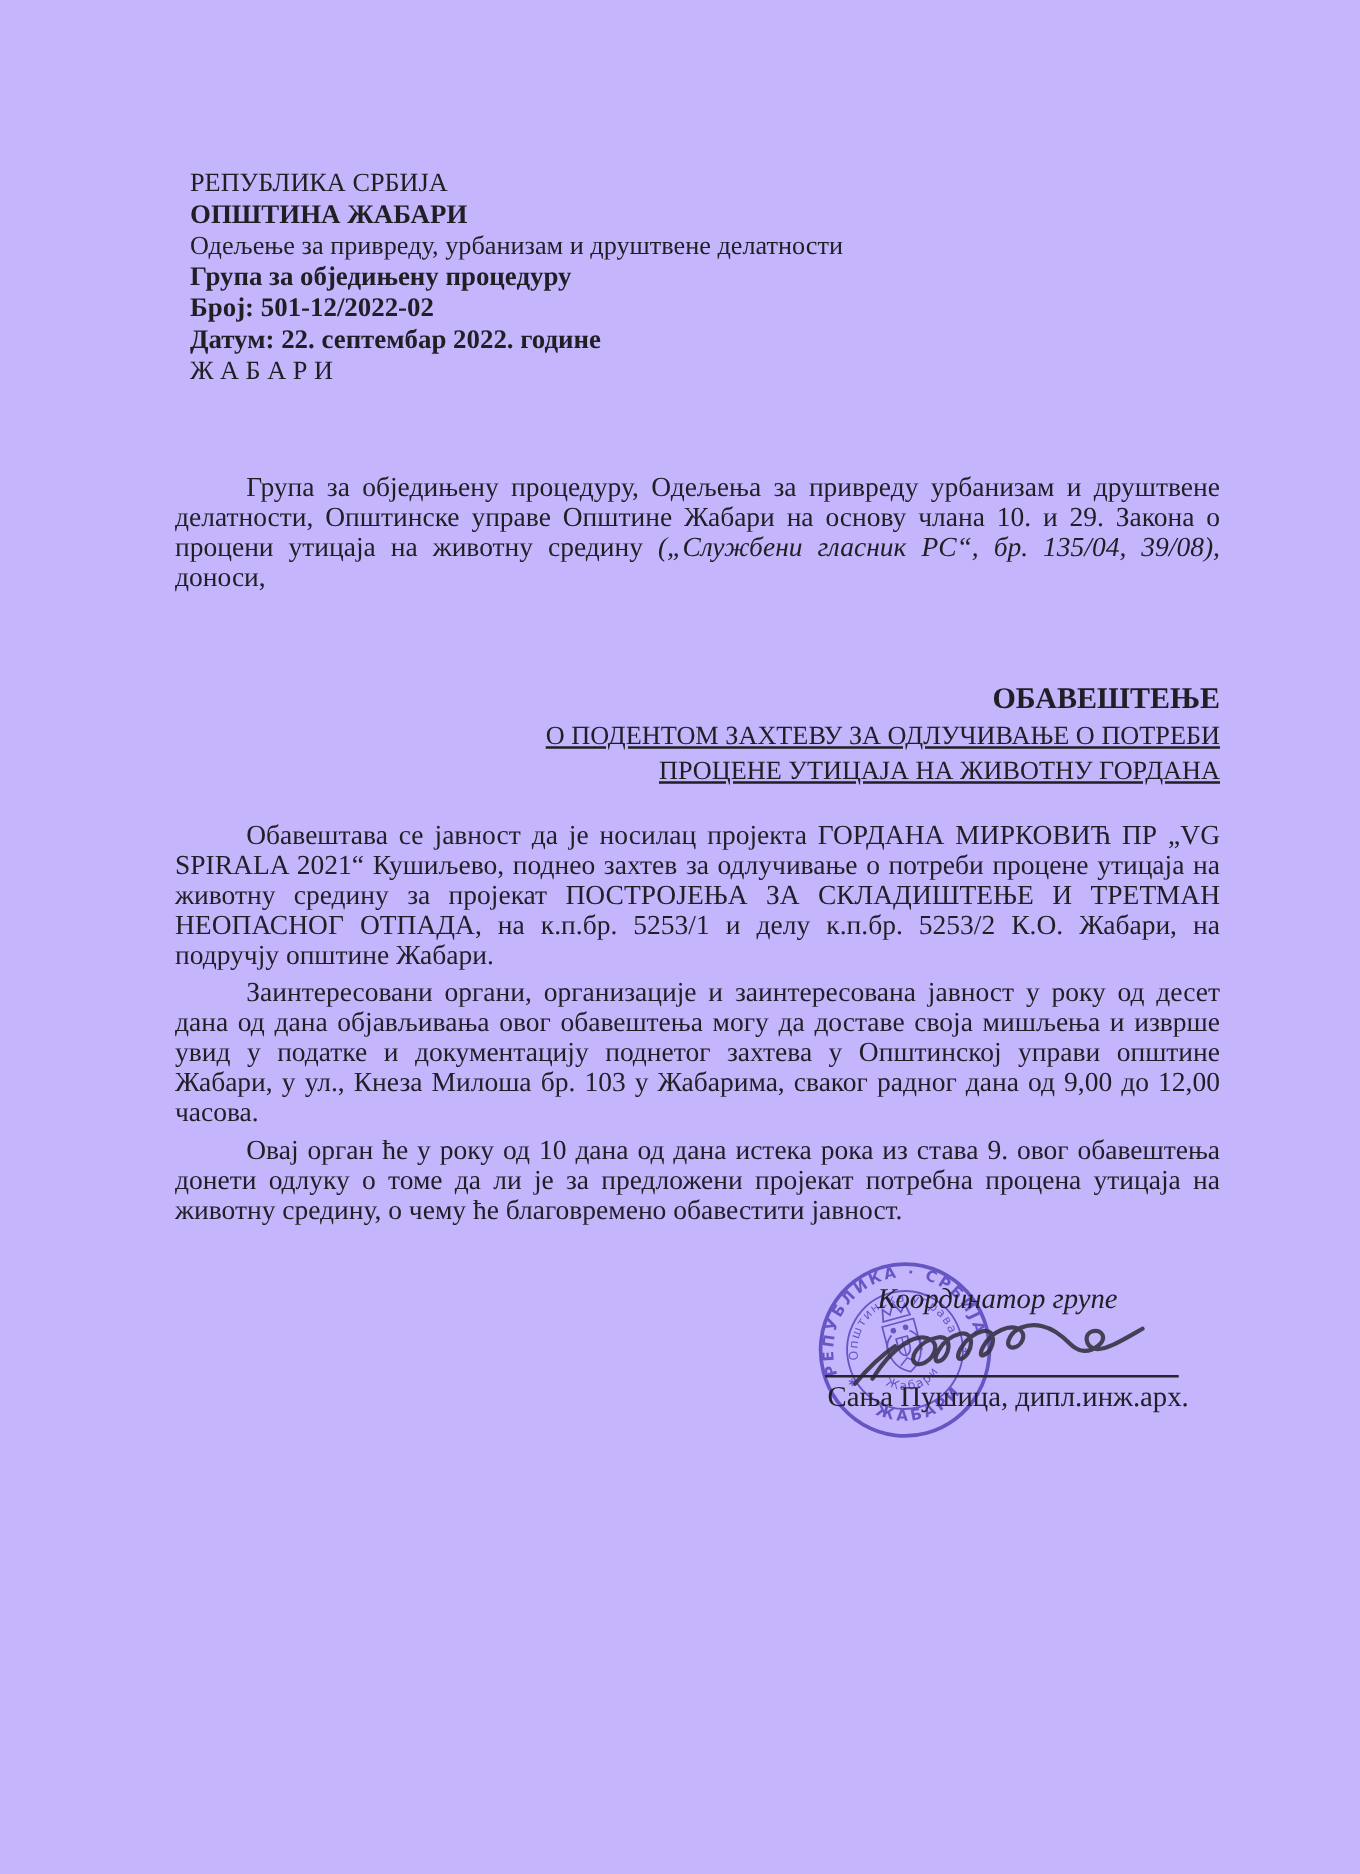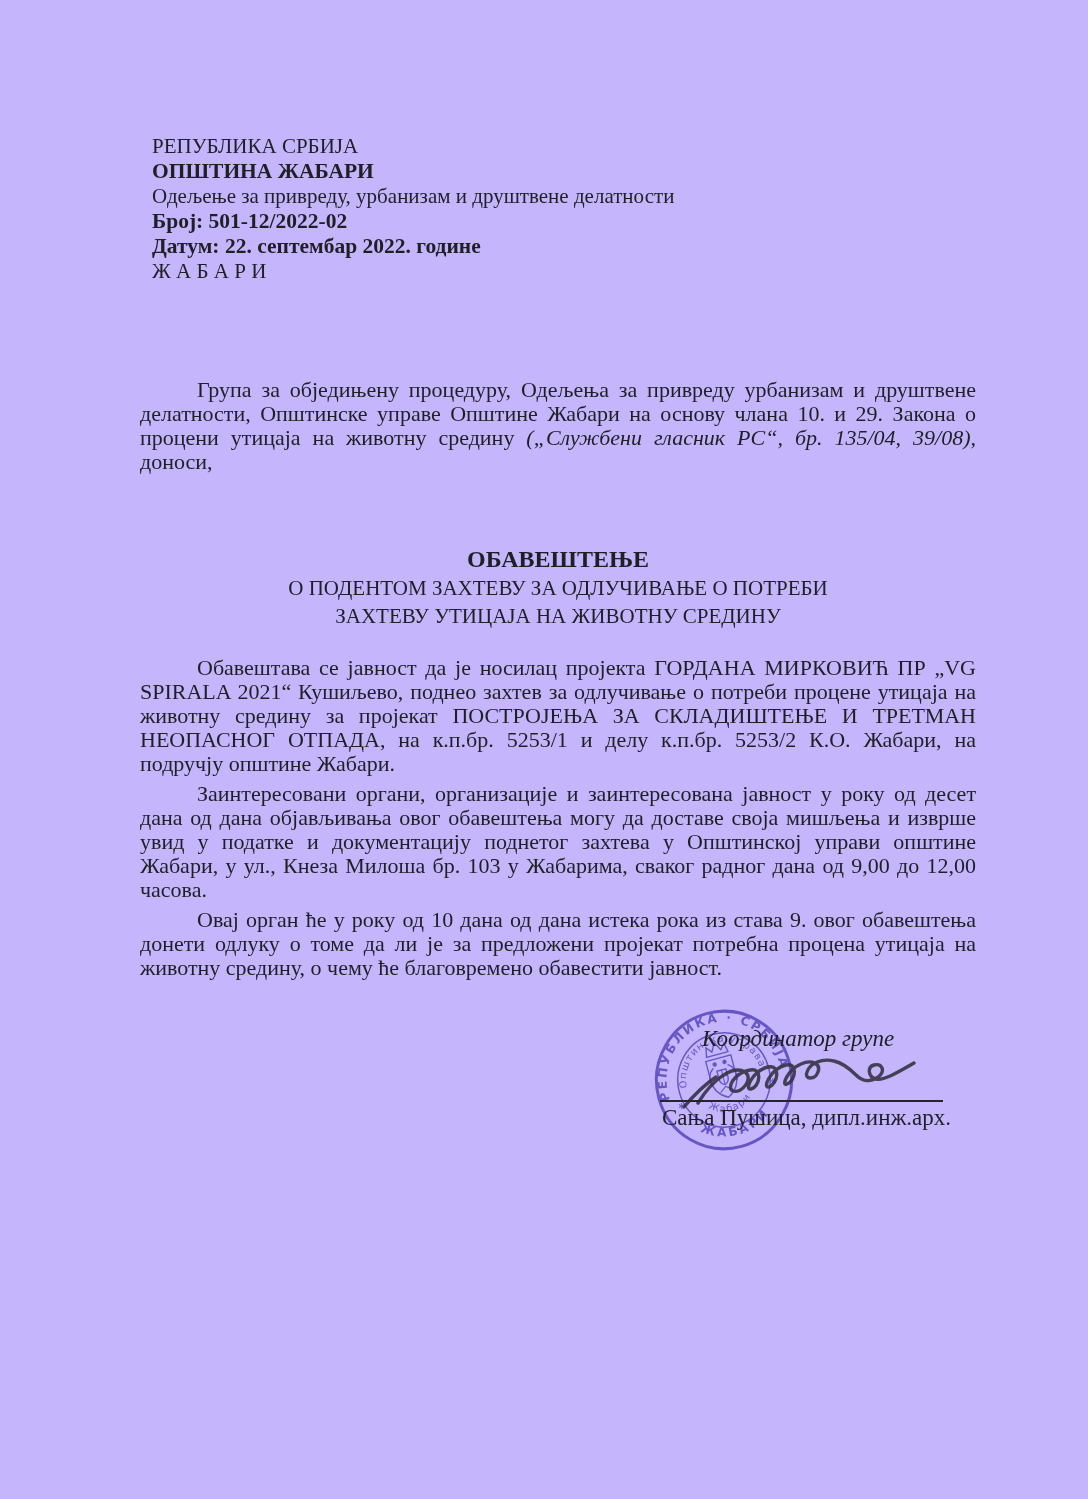--- a/index.html
+++ b/index.html
@@ -14,23 +14,23 @@
   
   .letterhead { position:absolute; left:152px; top:134px; font-size:21px; line-height:25px; white-space:nowrap; }
   .letterhead .b { font-weight:bold; font-size:21.5px; }
   
   .intro {
     position:absolute; left:140px; top:356px; width:836px;
     font-size:22px; line-height:24px; text-align:justify; text-indent:57px;
   }
   .intro .cite { font-style:italic; }
   
-  .title-block { position:absolute; left:140px; top:545px; width:836px; text-align:center; }
+  .title-block { position:absolute; left:140px; top:545px; width:836px; text-align:right; }
   .title-block .heading { font-size:24px; font-weight:bold; line-height:29px; margin:0; }
-  .title-block .sub { font-size:21px; line-height:28px; }
+  .title-block .sub { font-size:21px; line-height:28px;text-decoration:underline; }
   
   .body-text { position:absolute; left:140px; top:656px; width:836px;
     font-size:22px; line-height:24px; text-align:justify; }
   .body-text p { margin:0 0 6px 0; text-indent:57px; }
   
   .stamp { position:absolute; left:650px; top:1000px; filter:blur(0.3px); opacity:0.92; }
   
   .sig-role { position:absolute; left:702px; top:1026px; font-size:23px; font-weight:normal; font-style:italic; white-space:nowrap; }
   .sig-line { position:absolute; left:660px; top:1100px; width:283px; border-top:2px solid #26262a; }
   .sig-name { position:absolute; left:662px; top:1105px; font-size:23px; white-space:nowrap; }
@@ -38,31 +38,32 @@
 </style>
 </head>
 <body>
 
 <div class="page">
 
   <div class="letterhead">
     <div>РЕПУБЛИКА СРБИЈА</div>
     <div class="b">ОПШТИНА ЖАБАРИ</div>
     <div>Одељење за привреду, урбанизам и друштвене делатности</div>
+    <div class="b">Група за обједињену процедуру</div>
     <div class="b">Број: 501-12/2022-02</div>
     <div class="b">Датум: 22. септембар 2022. године</div>
     <div>Ж А Б А Р И</div>
   </div>
 
   <p class="intro"><span>Група за обједињену процедуру, Одељења за привреду урбанизам и друштвене делатности, Општинске управе Општине Жабари на основу члана 10. и 29. Закона о процени утицаја на животну средину </span><span class="cite">(„Службени гласник РС“, бр. 135/04, 39/08),</span><span> доноси,</span></p>
 
   <div class="title-block">
     <div class="heading">ОБАВЕШТЕЊЕ</div>
     <div class="sub">О ПОДЕНТОМ ЗАХТЕВУ ЗА ОДЛУЧИВАЊЕ О ПОТРЕБИ</div>
-    <div class="sub">ЗАХТЕВУ УТИЦАЈА НА ЖИВОТНУ СРЕДИНУ</div>
+    <div class="sub">ПРОЦЕНЕ УТИЦАЈА НА ЖИВОТНУ ГОРДАНА</div>
   </div>
 
   <div class="body-text">
     <p>Обавештава се јавност да је носилац пројекта ГОРДАНА МИРКОВИЋ ПР „VG SPIRALA 2021“ Кушиљево, поднео захтев за одлучивање о потреби процене утицаја на животну средину за пројекат ПОСТРОЈЕЊА ЗА СКЛАДИШТЕЊЕ И ТРЕТМАН НЕОПАСНОГ ОТПАДА, на к.п.бр. 5253/1 и делу к.п.бр. 5253/2 К.О. Жабари, на подручју општине Жабари.</p>
     <p>Заинтересовани органи, организације и заинтересована јавност у року од десет дана од дана објављивања овог обавештења могу да доставе своја мишљења и изврше увид у податке и документацију поднетог захтева у Општинској управи општине Жабари, у ул., Кнеза Милоша бр. 103 у Жабарима, сваког радног дана од 9,00 до 12,00 часова.</p>
     <p>Овај орган ће у року од 10 дана од дана истека рока из става 9. овог обавештења донети одлуку о томе да ли је за предложени пројекат потребна процена утицаја на животну средину, о чему ће благовремено обавестити јавност.</p>
   </div>
 
   <svg class="stamp" width="148" height="160" viewBox="0 0 160 170" preserveAspectRatio="none">
     <g transform="rotate(-15 80 85)" fill="none" stroke="#5f4fc0">

